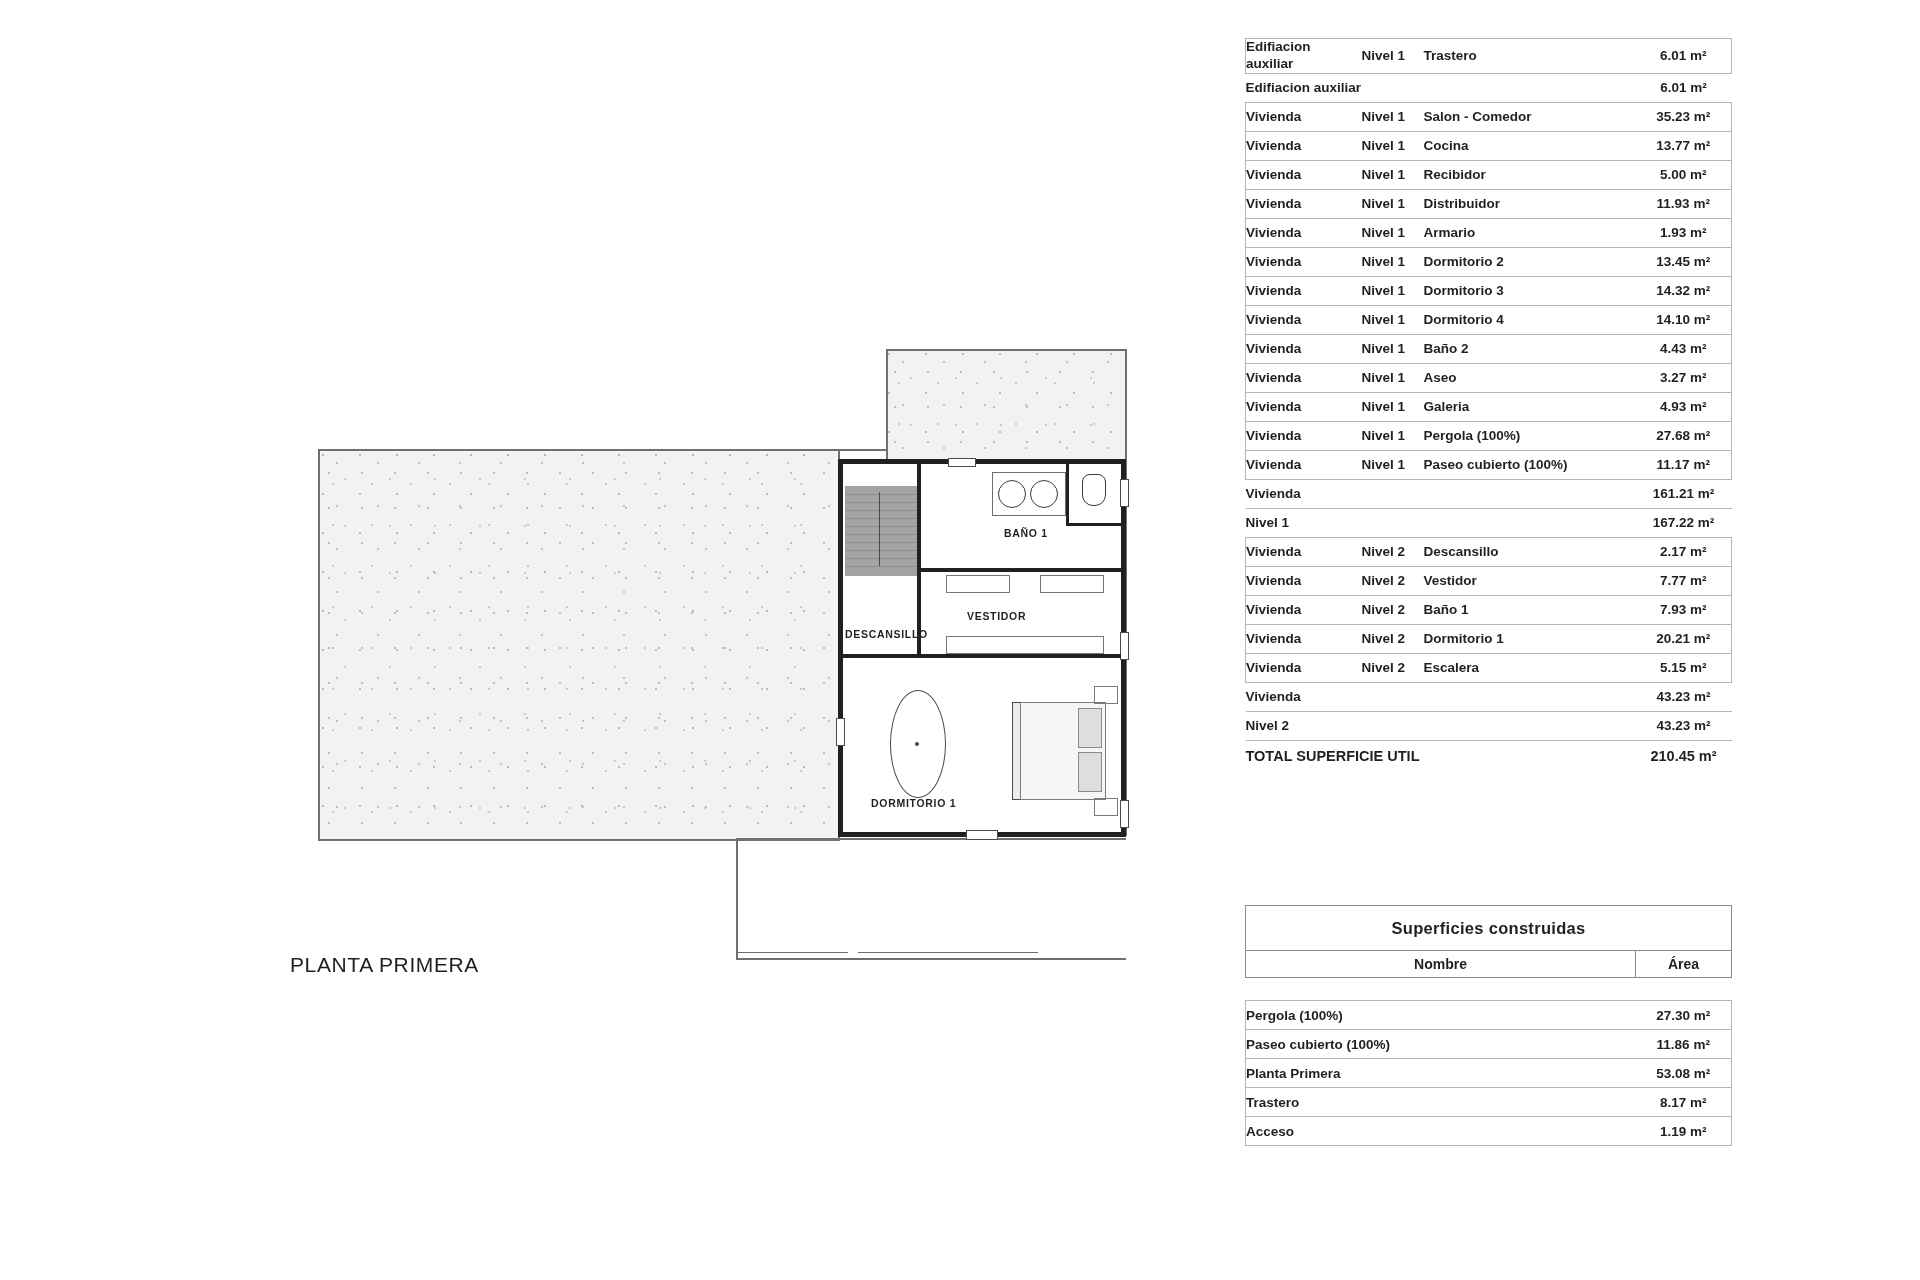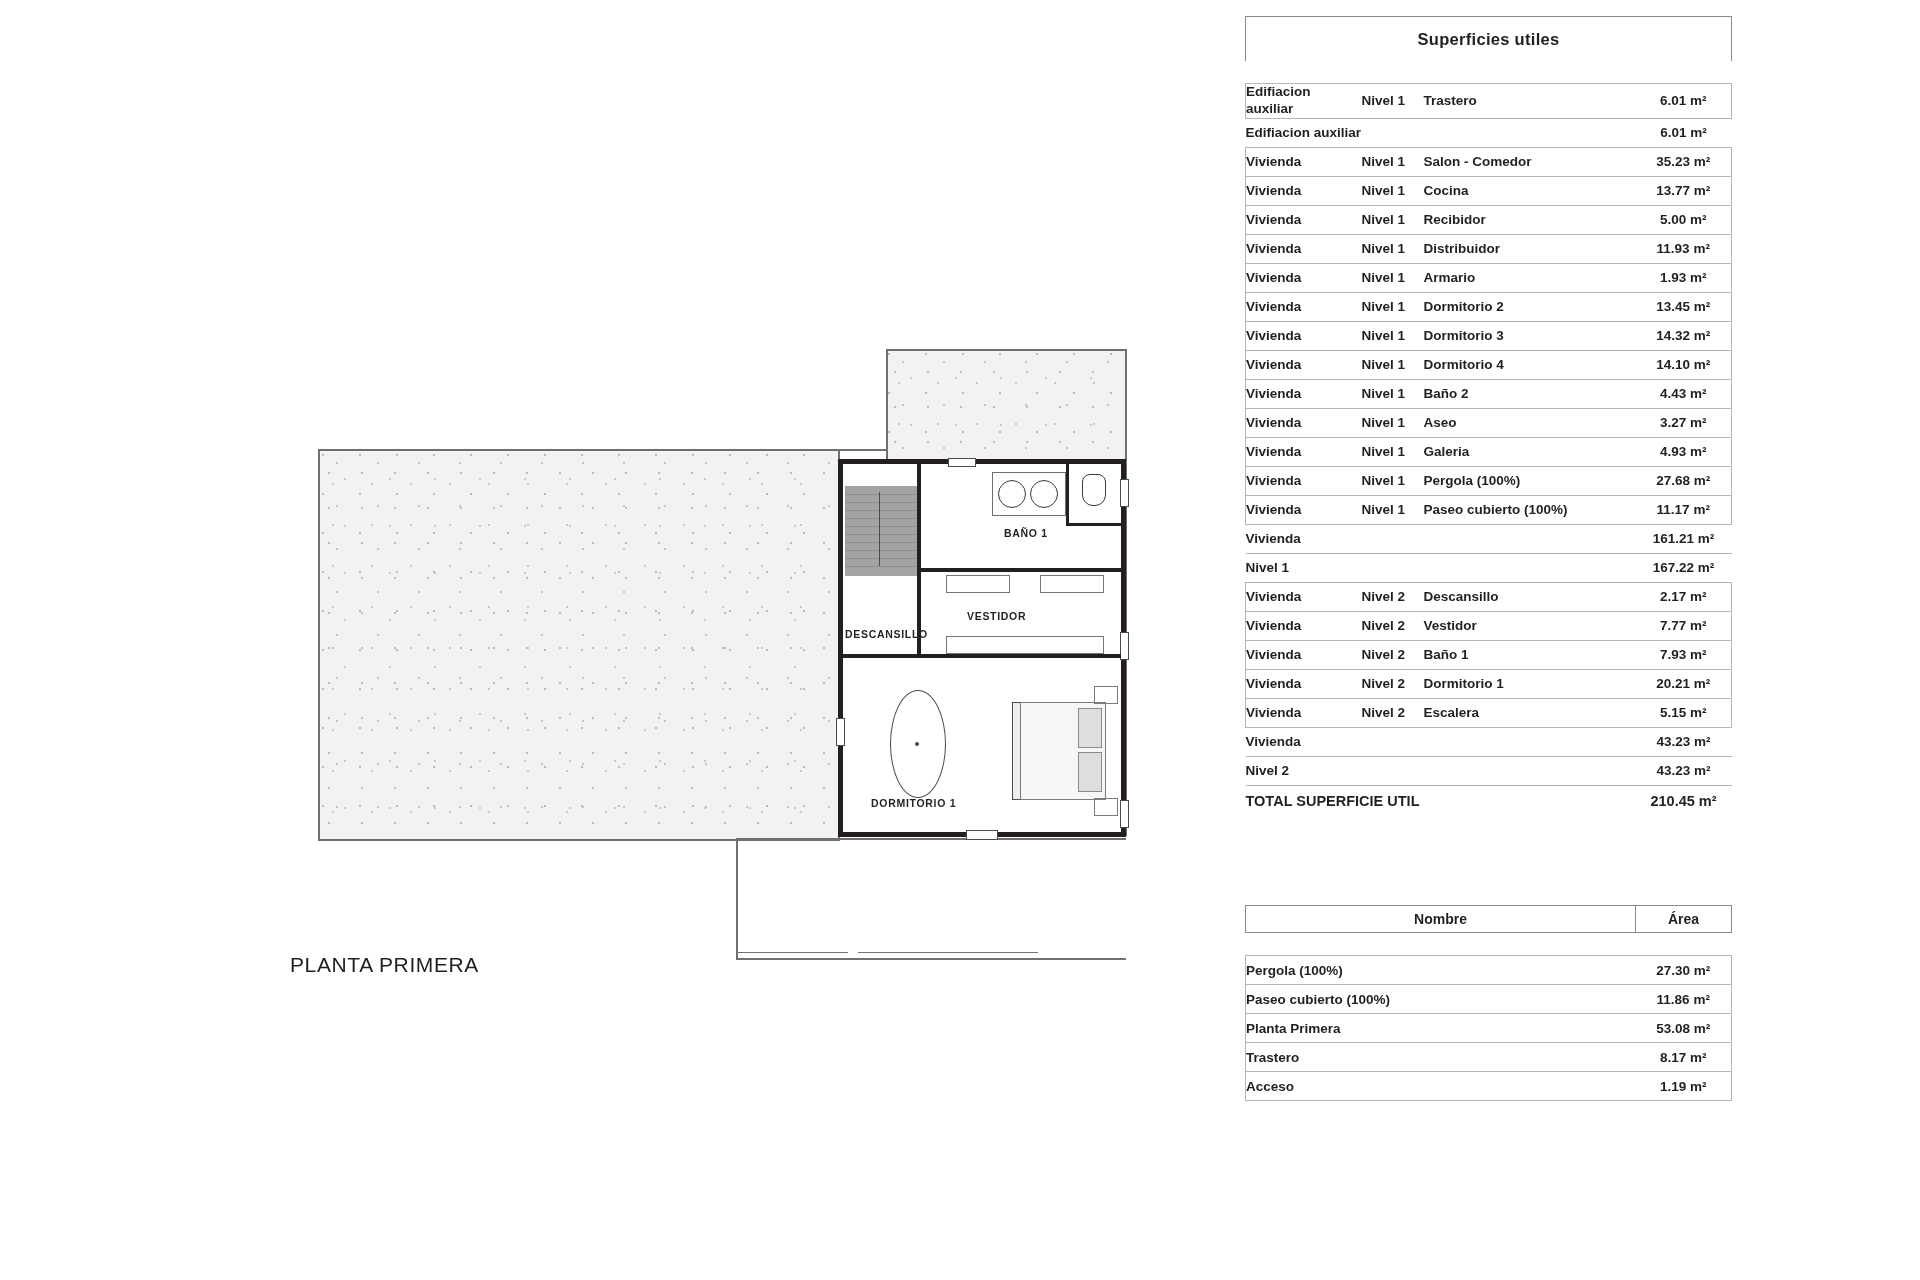--- a/index.html
+++ b/index.html
@@ -212,23 +212,20 @@
 
 <div class="panel" style="left:1245px; top:16px;">
   <table class="sheet">
     <colgroup>
       <col class="c-comment">
         <col class="c-nivel">
         <col class="c-nombre">
         <col class="c-area">
     </colgroup>
     <tbody id="utiles-body">
-      <tr>
-          <td class="tbl-title" colspan="4">Superficies utiles</td>
-        </tr>
       <tr class="spacer">
           <td colspan="4"></td>
         </tr>
     <tr class="row">
           <td class="bl twoline">Edifiacion auxiliar</td>
           <td>Nivel 1</td>
           <td>Trastero</td>
           <td class="area br">6.01 m²</td>
         </tr>
         <tr class="sum">
@@ -367,20 +364,23 @@
   </table>
 </div>
 
 <div class="panel" style="left:1245px; top:905px;">
   <table class="sheet">
     <colgroup>
       <col style="width:390px">
         <col class="c-area">
     </colgroup>
     <tbody id="construidas-body">
+      <tr>
+          <td class="tbl-title" colspan="2">Superficies construidas</td>
+        </tr>
       <tr class="hdr">
         <td class="area">Nombre</td>
         <td class="area">Área</td>
       </tr>
       <tr class="spacer">
           <td colspan="2"></td>
         </tr>
         <tr class="row">
           <td class="bl">Pergola (100%)</td>
           <td class="area br">27.30 m²</td>

